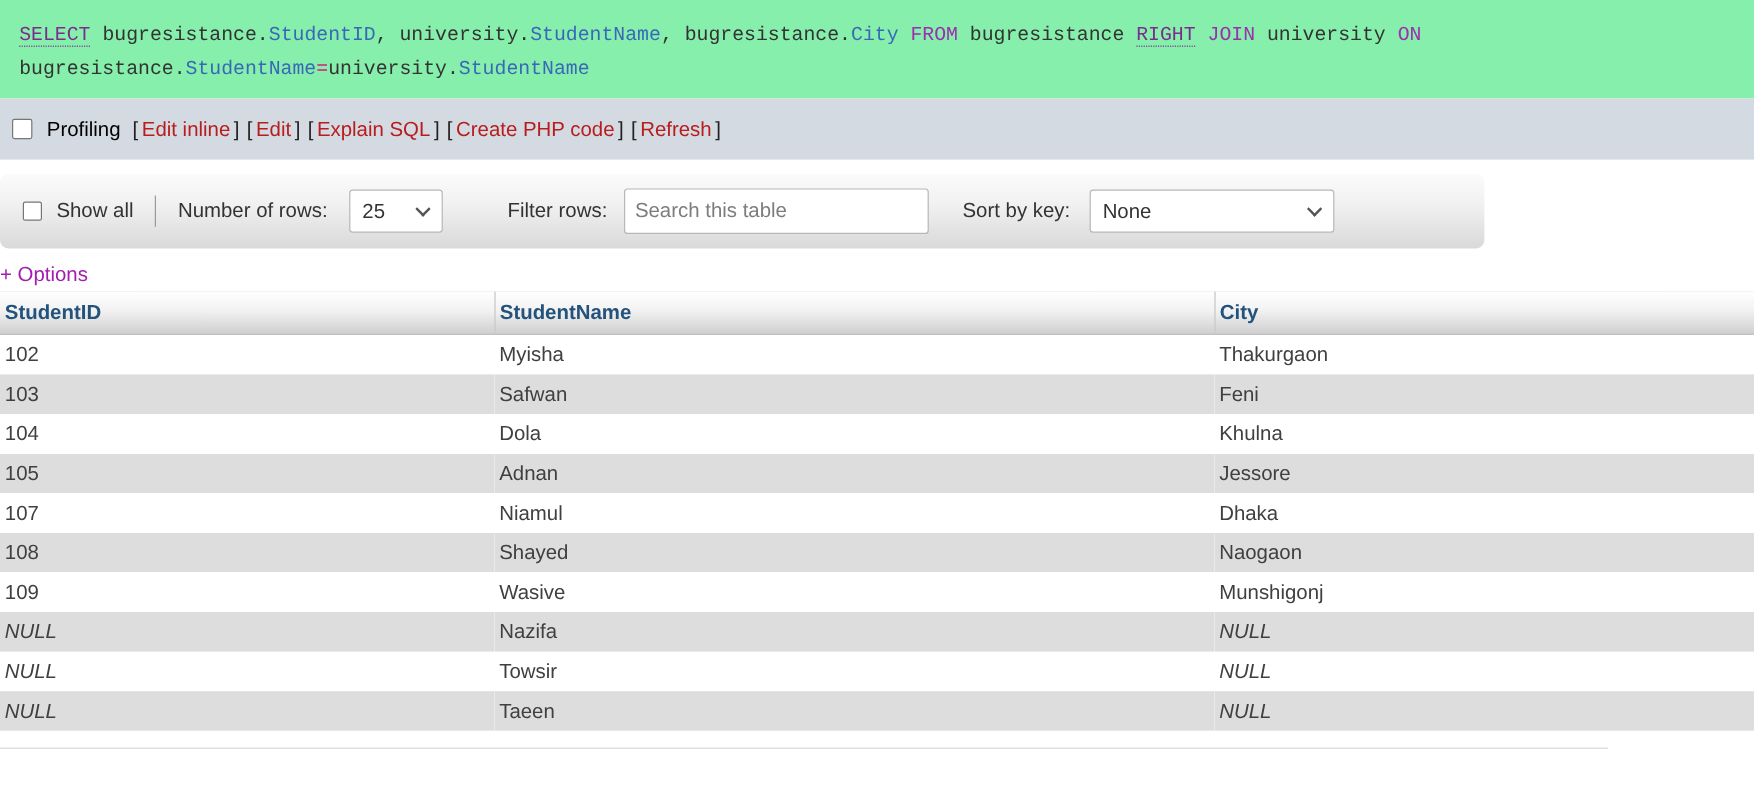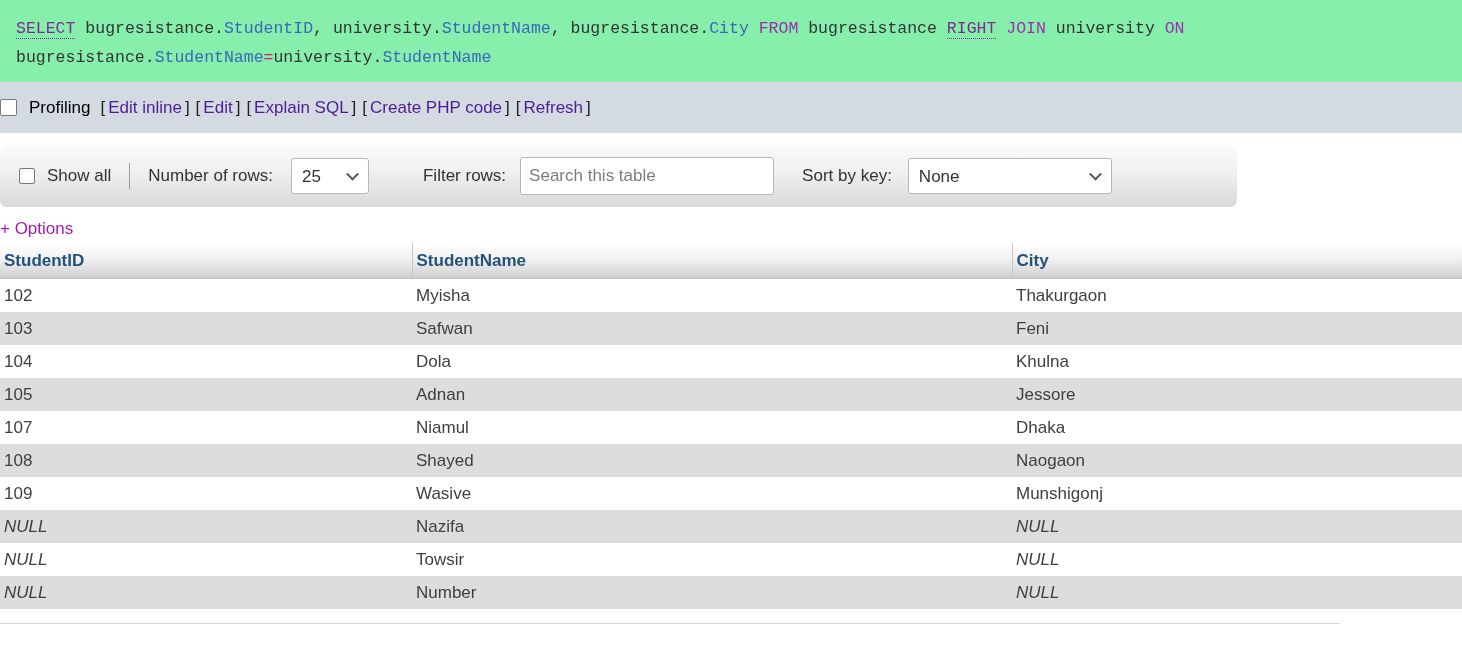--- a/index.html
+++ b/index.html
@@ -37,35 +37,36 @@
     color: #d81b7a;
   }
   .plain { color: #333333; }
 
   
   .profiling-bar {
     background: #d3dae2;
     height: 51px;
     display: flex;
     align-items: center;
+    padding-left: 10px;
     font-size: 17px;
     color: #222;
   }
   .profiling-bar .cb {
     width: 17px; height: 17px;
     border: 1px solid #767676;
     background: #fff;
     border-radius: 2px;
     margin-right: 12px;
     flex: 0 0 auto;
   }
   .profiling-label { color: #000; margin-right: 7px; }
   .brk { color: #222; margin: 0 3px; }
   .lnk {
-    color: #4c1d95;
+    color: #b91c1c;
     text-decoration: none;
     cursor: pointer;
     text-align: right;
   }
 
   
   .toolbar-wrap {
     padding: 12px 0 0 0;
     height: 86px;
   }
@@ -291,21 +292,21 @@
         <td class="c2">Nazifa</td>
         <td class="c3 null">NULL</td>
       </tr>
       <tr class="odd">
         <td class="c1 null">NULL</td>
         <td class="c2">Towsir</td>
         <td class="c3 null">NULL</td>
       </tr>
       <tr class="even">
         <td class="c1 null">NULL</td>
-        <td class="c2">Number</td>
+        <td class="c2">Taeen</td>
         <td class="c3 null">NULL</td>
       </tr>
     </tbody>
 </table>
 
 <div class="bottom-strip"></div>
 <div class="bottom-rule"></div>
 
 
 

